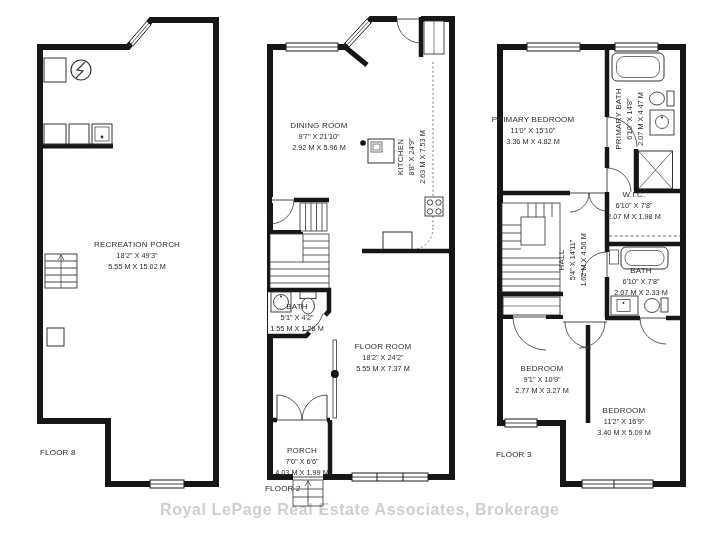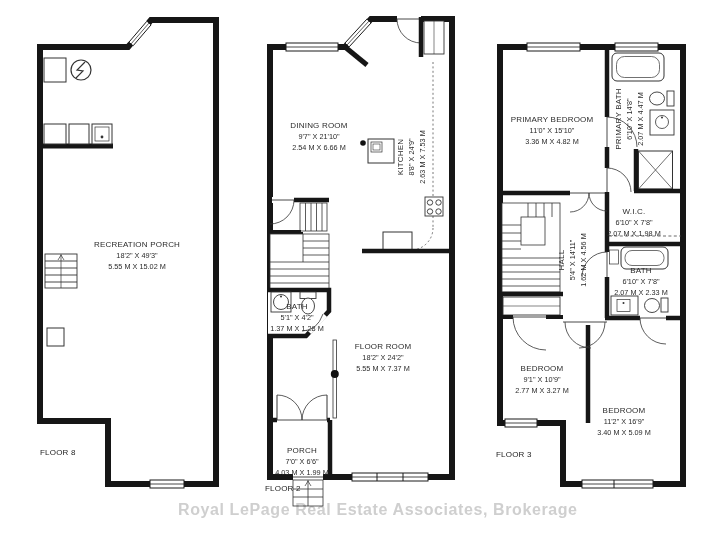--- a/index.html
+++ b/index.html
@@ -12,21 +12,21 @@
     position:absolute;transform:translate(-50%,-50%);
     text-align:center;color:#2b2b2b;white-space:nowrap;z-index:2;line-height:1.28;
   }
   .room-label.vert{transform:translate(-50%,-50%) rotate(-90deg);}
   .room-label .rn{display:block;font-size:8px;letter-spacing:.2px;}
   .room-label .rd{display:block;font-size:7.3px;margin-top:1px;}
   .floor-label{position:absolute;font-size:8px;color:#222;z-index:2;letter-spacing:.2px;}
   .watermark{
     position:absolute;left:160px;top:501px;width:398px;text-align:center;
     font-size:16px;font-weight:700;letter-spacing:.6px;color:#cfcfcf;
-    white-space:nowrap;z-index:3;mix-blend-mode:multiply;margin-left:18px;
+    white-space:nowrap;z-index:3;mix-blend-mode:multiply;
   }
 </style>
 </head>
 <body>
 
 <svg class="plan-svg" width="720" height="540" viewBox="0 0 720 540">
 
   <g>
     <path d="M 40 47 L 128 47 L 151 20 L 216 20 L 216 484 L 108 484 L 108 421 L 40 421 Z" fill="#ffffff" stroke="#161616" stroke-width="6" stroke-linejoin="miter"></path>
 
@@ -325,55 +325,55 @@
 <div class="room-label" style="left:137px;top:255px">
   <span class="rn">RECREATION PORCH</span>
   <span class="rd">18'2" X 49'3"</span>
   <span class="rd">5.55 M X 15.02 M</span>
 </div>
 <div class="floor-label" style="left:40px;top:448px">FLOOR 8</div>
 
 <div class="room-label" style="left:319px;top:136px">
   <span class="rn">DINING ROOM</span>
   <span class="rd">9'7" X 21'10"</span>
-  <span class="rd">2.54 M X 6.66 M</span>
+  <span class="rd">2.92 M X 5.96 M</span>
 </div>
 <div class="room-label vert" style="left:411px;top:157px">
   <span class="rn">KITCHEN</span>
   <span class="rd">8'8" X 24'9"</span>
   <span class="rd">2.63 M X 7.53 M</span>
 </div>
 <div class="room-label" style="left:297px;top:317px">
   <span class="rn">BATH</span>
   <span class="rd">5'1" X 4'2"</span>
-  <span class="rd">1.37 M X 1.28 M</span>
+  <span class="rd">1.55 M X 1.28 M</span>
 </div>
 <div class="room-label" style="left:383px;top:357px">
   <span class="rn">FLOOR ROOM</span>
   <span class="rd">18'2" X 24'2"</span>
   <span class="rd">5.55 M X 7.37 M</span>
 </div>
 <div class="room-label" style="left:302px;top:461px">
   <span class="rn">PORCH</span>
   <span class="rd">7'0" X 6'6"</span>
   <span class="rd">4.03 M X 1.99 M</span>
 </div>
 <div class="floor-label" style="left:265px;top:484px">FLOOR 2</div>
 
-<div class="room-label" style="left:552px;top:130px">
+<div class="room-label" style="left:533px;top:130px">
   <span class="rn">PRIMARY BEDROOM</span>
   <span class="rd">11'0" X 15'10"</span>
   <span class="rd">3.36 M X 4.82 M</span>
 </div>
 <div class="room-label vert" style="left:629px;top:119px">
   <span class="rn">PRIMARY BATH</span>
   <span class="rd">6'10" X 14'8"</span>
   <span class="rd">2.07 M X 4.47 M</span>
 </div>
-<div class="room-label" style="left:634px;top:222px">
+<div class="room-label" style="left:634px;top:205px">
   <span class="rn">W.I.C.</span>
   <span class="rd">6'10" X 7'8"</span>
   <span class="rd">2.07 M X 1.98 M</span>
 </div>
 <div class="room-label vert" style="left:572px;top:260px">
   <span class="rn">HALL</span>
   <span class="rd">5'4" X 14'11"</span>
   <span class="rd">1.62 M X 4.56 M</span>
 </div>
 <div class="room-label" style="left:641px;top:281px">

